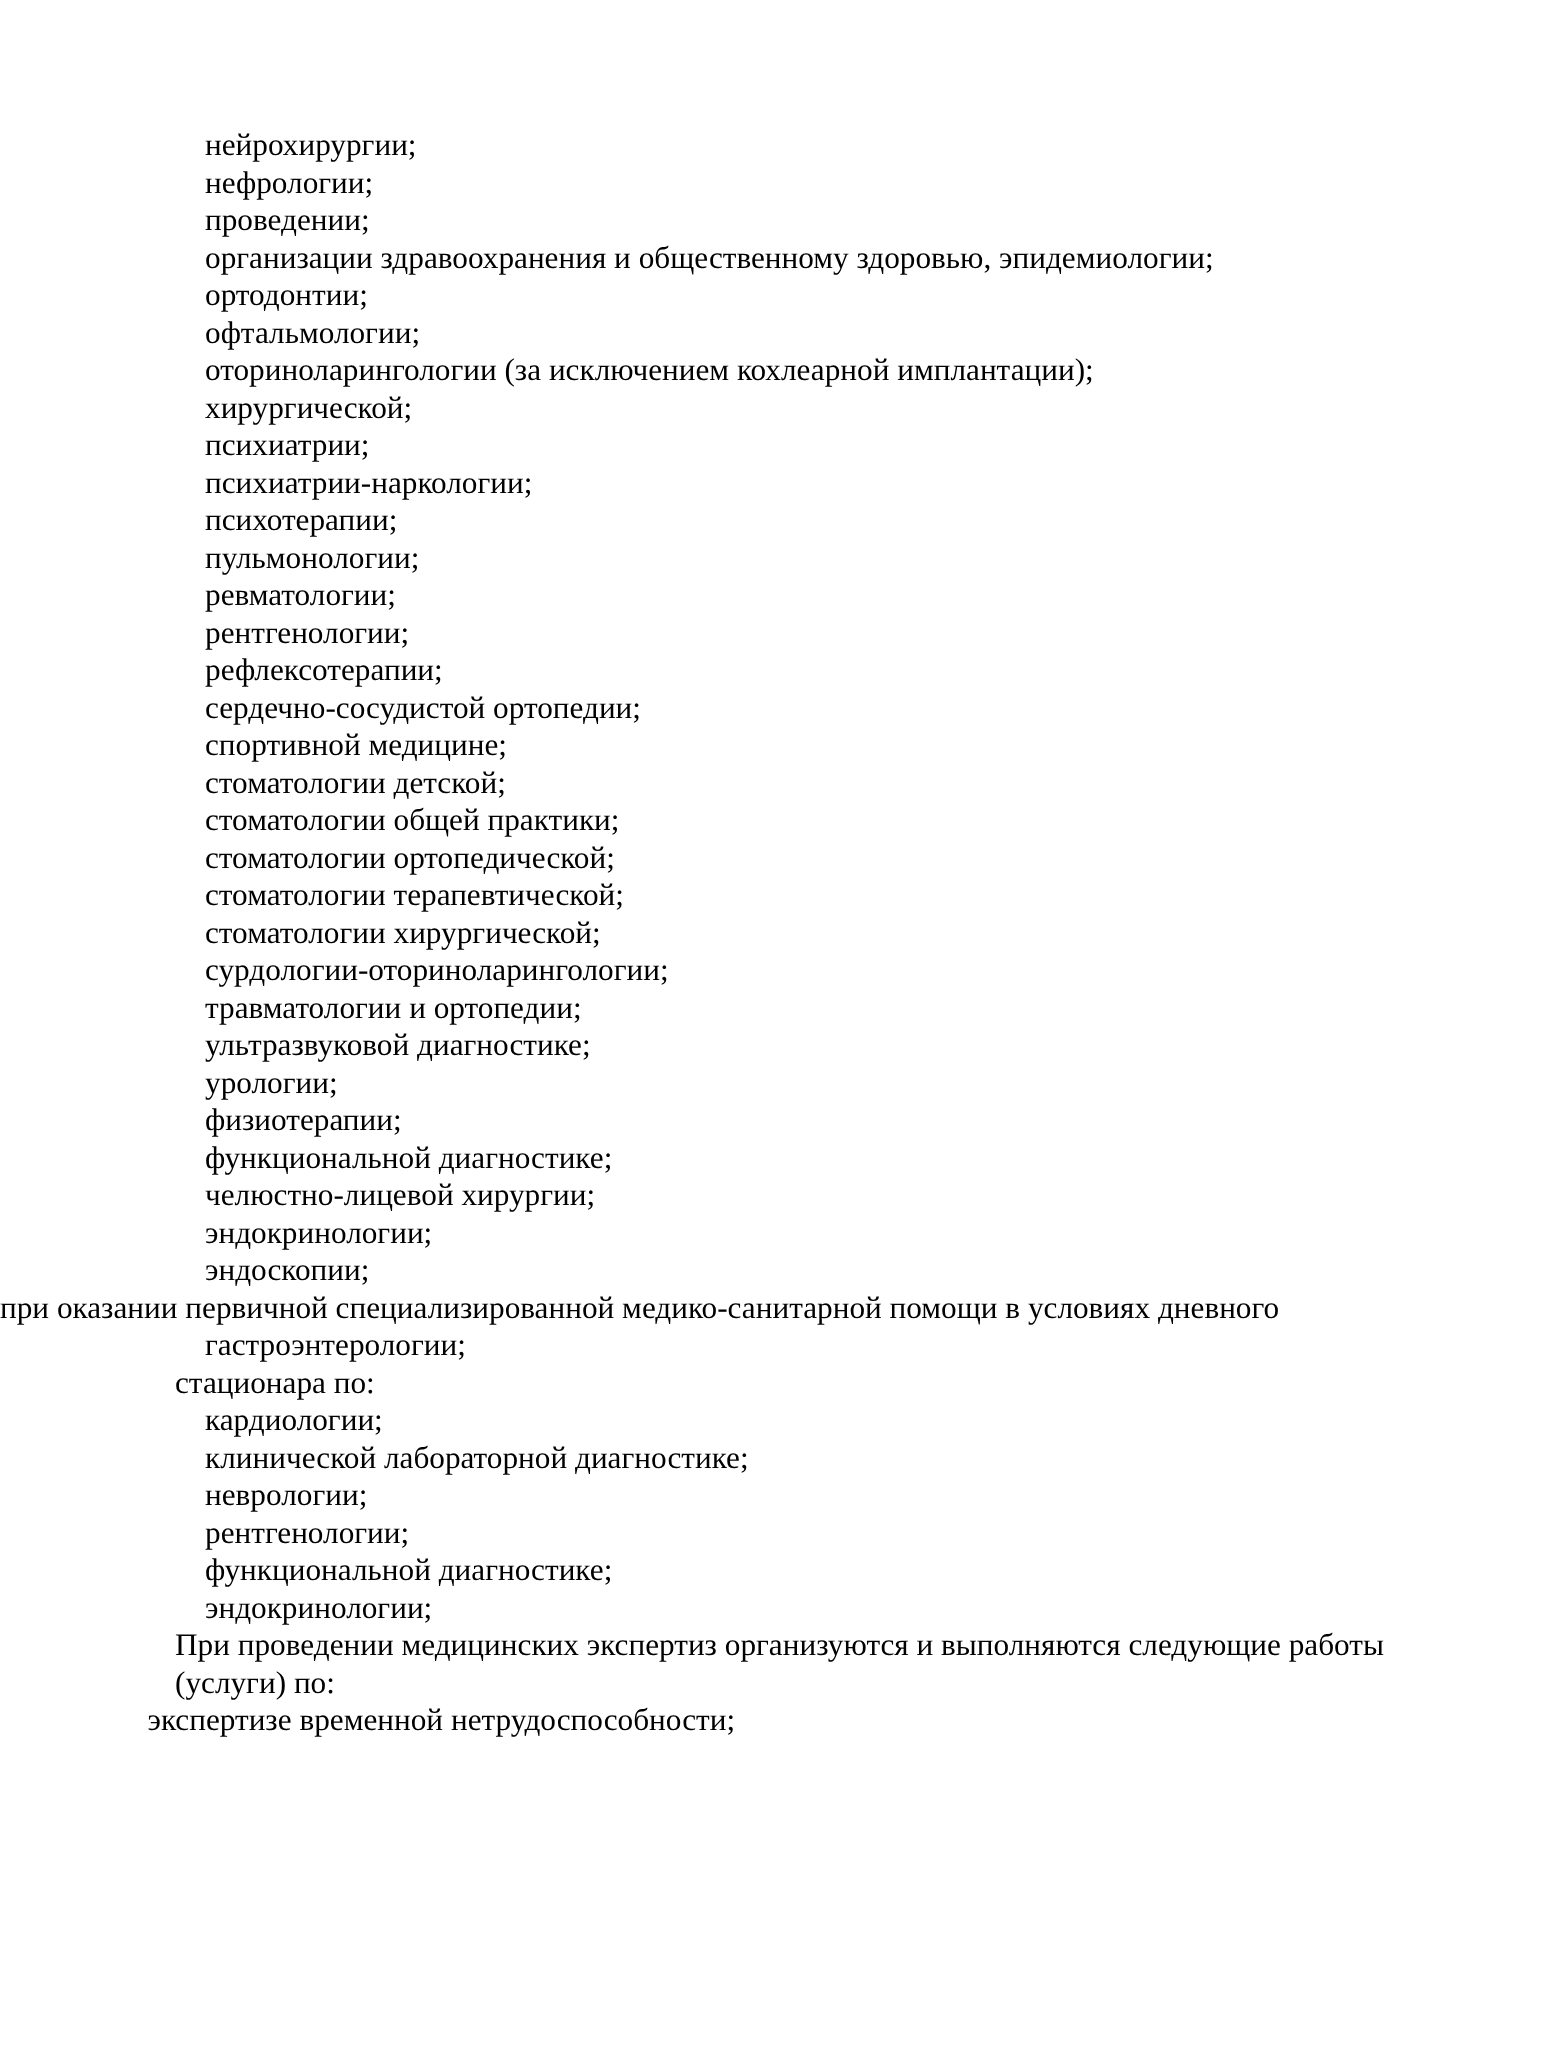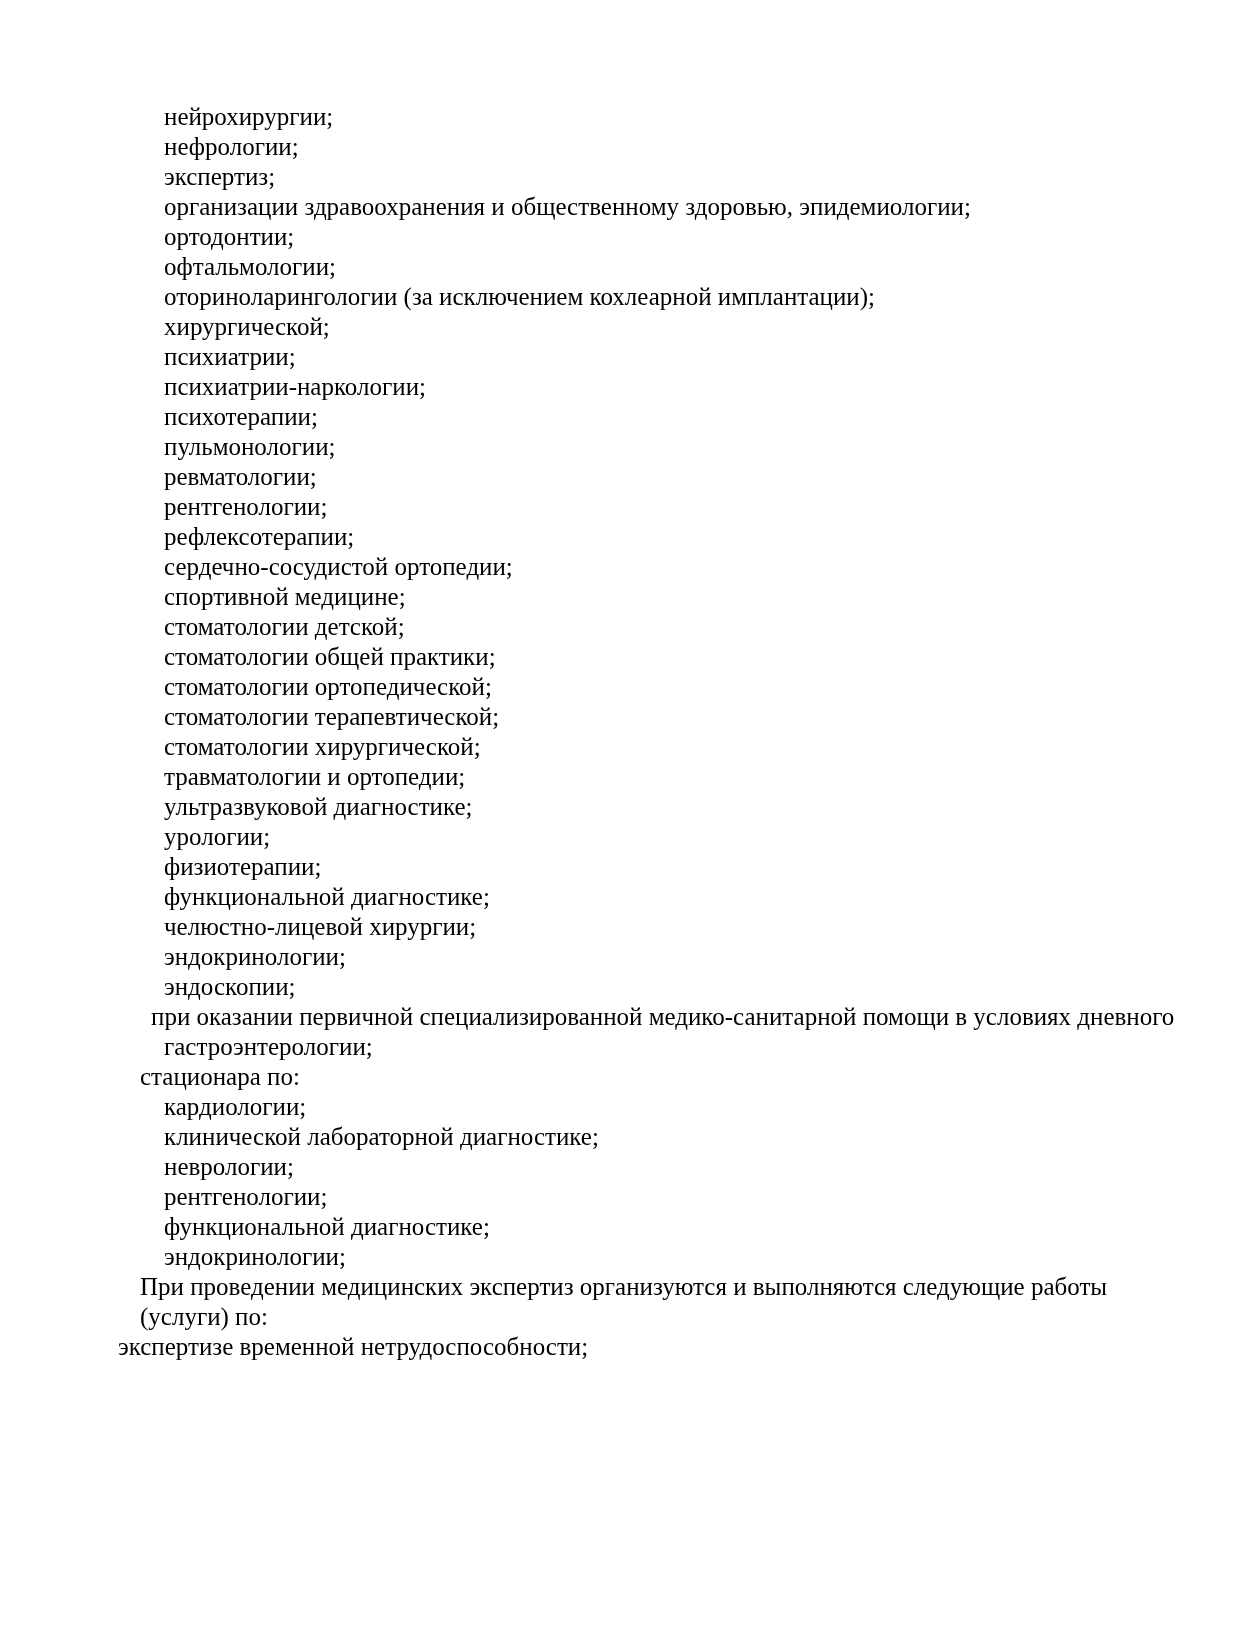--- a/index.html
+++ b/index.html
@@ -27,51 +27,52 @@
     font-size: 25px;
     line-height: 30px;
     color: #000000;
     font-weight: 400;
   }
   .ln {
     white-space: nowrap;
   }
   
   .ind-list  { padding-left: 164px; }  
-  .ind-para  { padding-left: 151px; }  
+  .ind-para  { }  
   .ind-flush { padding-left: 140px; }  
   .ind-sub   { padding-left: 118px; }  
 </style>
 </head>
 <body>
 
 <div class="page" style="background: rgb(255, 255, 255);">
   <div class="textblock" style="color: rgb(0, 0, 0);">
       <div class="ln ind-list">нейрохирургии;</div>
       <div class="ln ind-list">нефрологии;</div>
-      <div class="ln ind-list">экспертиз;</div>
+      <div class="ln ind-list">проведении;</div>
       <div class="ln ind-list">организации здравоохранения и общественному здоровью, эпидемиологии;</div>
       <div class="ln ind-list">ортодонтии;</div>
       <div class="ln ind-list">офтальмологии;</div>
       <div class="ln ind-list">оториноларингологии (за исключением кохлеарной имплантации);</div>
       <div class="ln ind-list">хирургической;</div>
       <div class="ln ind-list">психиатрии;</div>
       <div class="ln ind-list">психиатрии-наркологии;</div>
       <div class="ln ind-list">психотерапии;</div>
       <div class="ln ind-list">пульмонологии;</div>
       <div class="ln ind-list">ревматологии;</div>
       <div class="ln ind-list">рентгенологии;</div>
       <div class="ln ind-list">рефлексотерапии;</div>
       <div class="ln ind-list">сердечно-сосудистой ортопедии;</div>
       <div class="ln ind-list">спортивной медицине;</div>
       <div class="ln ind-list">стоматологии детской;</div>
       <div class="ln ind-list">стоматологии общей практики;</div>
       <div class="ln ind-list">стоматологии ортопедической;</div>
       <div class="ln ind-list">стоматологии терапевтической;</div>
       <div class="ln ind-list">стоматологии хирургической;</div>
+      <div class="ln ind-list">сурдологии-оториноларингологии;</div>
       <div class="ln ind-list">травматологии и ортопедии;</div>
       <div class="ln ind-list">ультразвуковой диагностике;</div>
       <div class="ln ind-list">урологии;</div>
       <div class="ln ind-list">физиотерапии;</div>
       <div class="ln ind-list">функциональной диагностике;</div>
       <div class="ln ind-list">челюстно-лицевой хирургии;</div>
       <div class="ln ind-list">эндокринологии;</div>
       <div class="ln ind-list">эндоскопии;</div>
       <div class="ln ind-para">при оказании первичной специализированной медико-санитарной помощи в условиях дневного</div>
       <div class="ln ind-list">гастроэнтерологии;</div>

